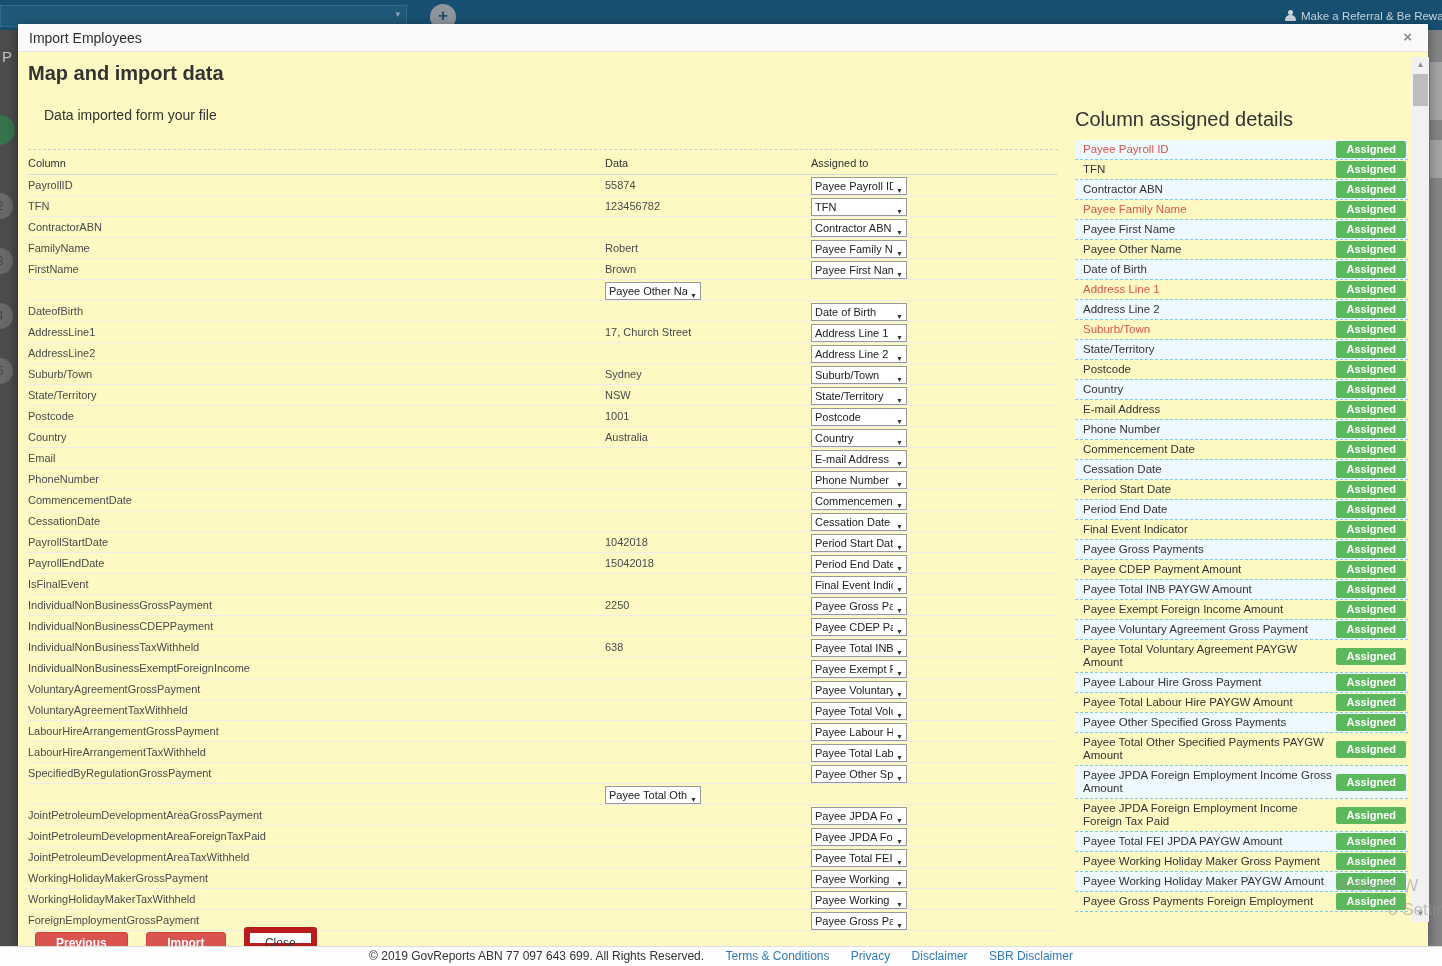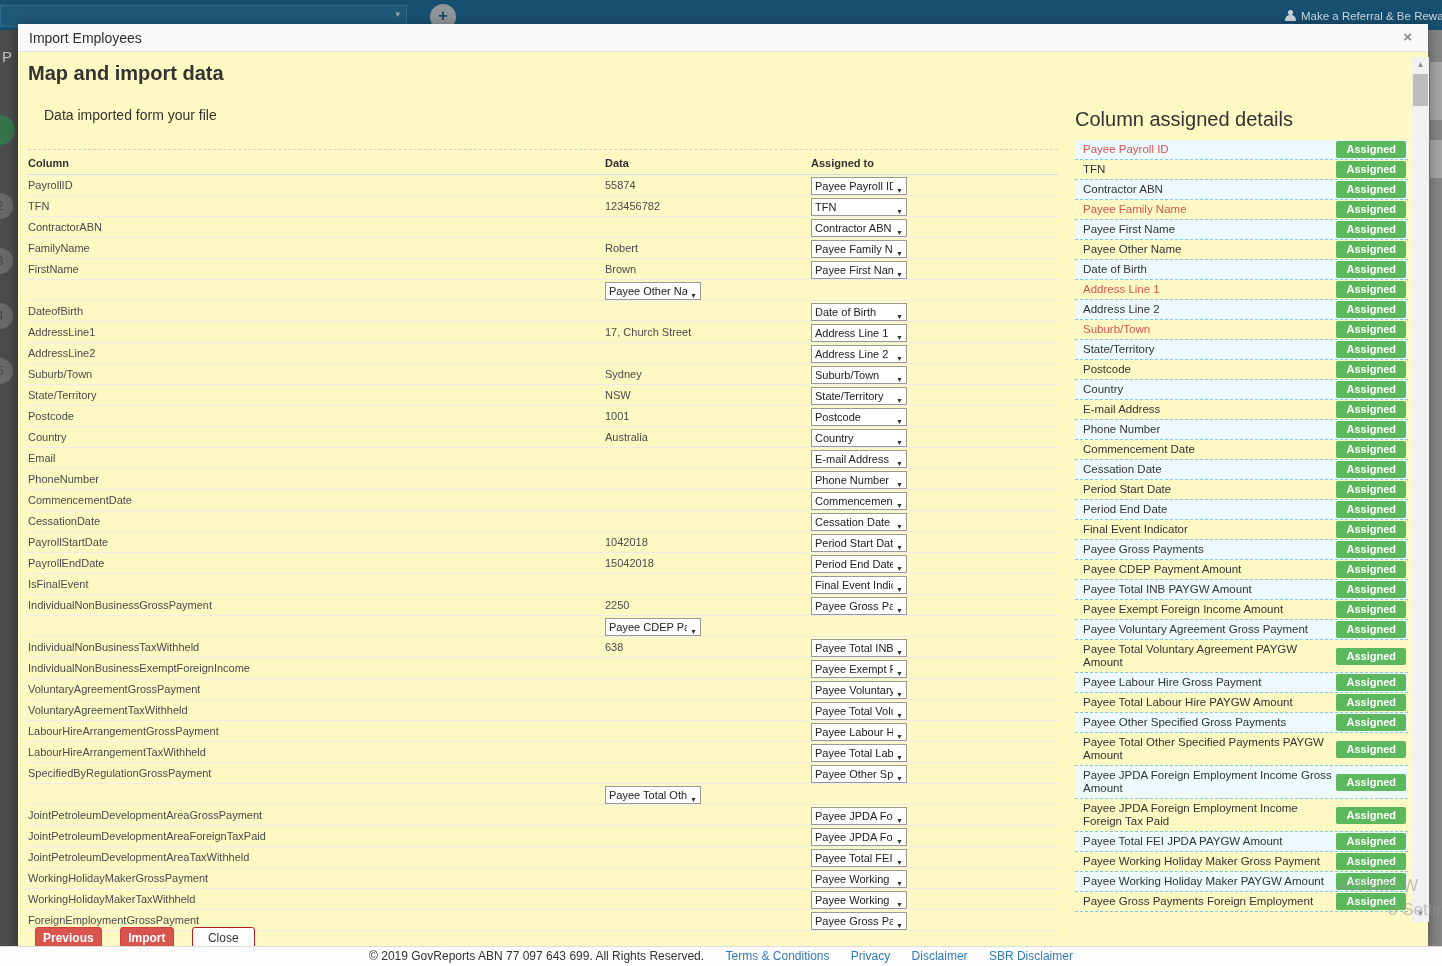--- a/index.html
+++ b/index.html
@@ -41,32 +41,32 @@
   .modal-title { position:absolute; left:11px; top:6px; font-size:14px; color:#2e2e2e; }
   .modal-close { position:absolute; right:16px; top:4px; font-size:15px; font-weight:bold; color:#8a8a8a; cursor:pointer; }
 
   .m-heading { position:absolute; left:10px; top:38px; font-size:20px; font-weight:bold; color:#333; }
   .m-sub { position:absolute; left:10px; top:83px; font-size:14px; color:#333;margin-left:16px; }
 
   .pager { position:absolute; left:10px; top:105px; width:1030px; text-align:center; font-size:11px; color:#444; }
   .next-link { position:absolute; right:10px; top:0; color:#337ab7; font-size:11px; text-decoration:none; }
   .dash-line { position:absolute; left:10px; top:125px; width:1030px; border-top:1px dashed #cfcfcf; }
 
-  .thead { position:absolute; left:10px; top:128px; width:1030px; height:23px; display:grid; grid-template-columns:577px 206px 1fr; font-size:11px; font-weight:bold; color:#333; line-height:23px; border-bottom:1px solid #cfdde8; }
+  .thead { position:absolute; left:10px; top:128px; width:1030px; height:23px; display:grid; grid-template-columns:577px 206px 1fr; font-size:11px; font-weight:normal; color:#333; line-height:23px; border-bottom:1px solid #cfdde8; }
   .rows { position:absolute; left:10px; top:151px; width:1030px; height:771px; overflow:hidden; }
   .mrow { display:grid; grid-template-columns:577px 206px 1fr; height:21px; line-height:20px; border-bottom:1px solid #ececec; font-size:11px; color:#4a4a4a; }
   .mrow .cell { overflow:hidden; white-space:nowrap; }
   .sel-wrap { position:relative; display:inline-block; margin-top:1px; }
   .sel-wrap::after { content:"▼"; position:absolute; right:4px; top:5px; font-size:7px; color:#333; pointer-events:none; }
   select.assign { width:96px; height:18px; font-size:11px; font-family:"Liberation Sans",sans-serif; color:#222; background:#fff; border:1px solid #999; border-radius:0; appearance:none; -webkit-appearance:none; padding:0 13px 0 3px; }
 
   .btn-bar { position:absolute; left:17px; top:903px; z-index:6; }
-  .btn { display:inline-block; height:22px; line-height:20px; font-size:12px; font-weight:bold; border-radius:3px; padding:0 7px; border:1px solid transparent; cursor:pointer; font-family:"Liberation Sans",sans-serif; }
+  .btn { display:inline-block; height:22px; line-height:20px; font-size:12px; font-weight:bold; border-radius:3px; padding:0 20px; border:1px solid transparent; cursor:pointer; font-family:"Liberation Sans",sans-serif; }
   .btn-red { background:#d9534f; color:#fff; border-color:#d43f3a; margin-right:14px; }
-  .btn-plain { background:#fff; color:#333; border:1px solid #b91c1c; font-weight:normal; padding:0 15px;text-align:center; }
+  .btn-plain { background:#fff; color:#333; border:6px solid #b91c1c; font-weight:normal; padding:0 15px;text-align:center; }
 
   
   .panel { position:absolute; left:1057px; top:84px; width:333px; }
   .panel-title { font-size:20px; color:#333; margin-bottom:9px; }
   .p-row { display:flex; align-items:center; justify-content:space-between; border-bottom:1px dashed #7fcdea; padding:1px 2px 1px 8px; min-height:19px; font-size:11.5px; color:#333; }
   .p-row:nth-child(odd) { background:#eef9fd; }
   .p-row.required .p-label { color:#d9534f; }
   .p-label { width:258px; line-height:13px; padding:2px 0; }
   .badge { background:#5cb85c; color:#fff; font-size:11px; font-weight:bold; padding:2px 10px 3px; border-radius:2px; flex-shrink:0; }
 
@@ -327,20 +327,21 @@
     <span class="cell col-label">IndividualNonBusinessGrossPayment</span>
     <span class="cell col-data">2250</span>
     <span class="cell">
       <span class="sel-wrap">
         <select class="assign"><option>Payee Gross Payments</option></select>
       </span>
     </span>
   </div>
 
   <div class="mrow">
+    <span class="cell col-label">IndividualNonBusinessCDEPPayment</span>
     <span class="cell col-data"></span>
     <span class="cell">
       <span class="sel-wrap">
         <select class="assign"><option>Payee CDEP Payment Amount</option></select>
       </span>
     </span>
   </div>
 
   <div class="mrow">
     <span class="cell col-label">IndividualNonBusinessTaxWithheld</span>

